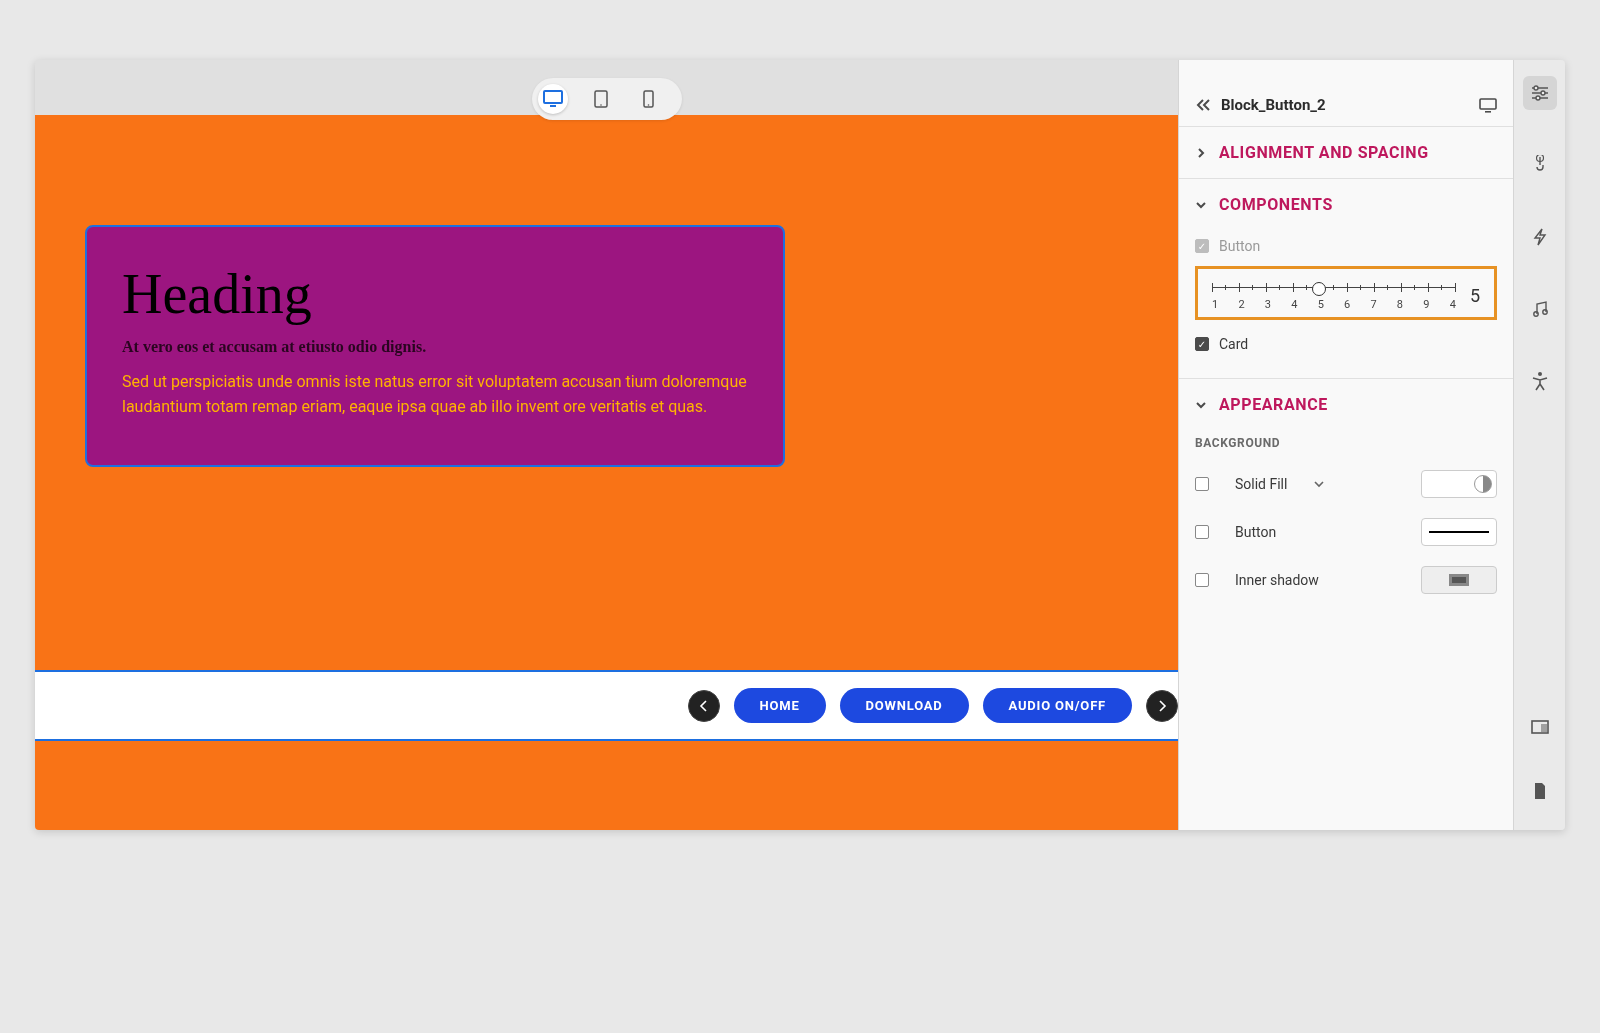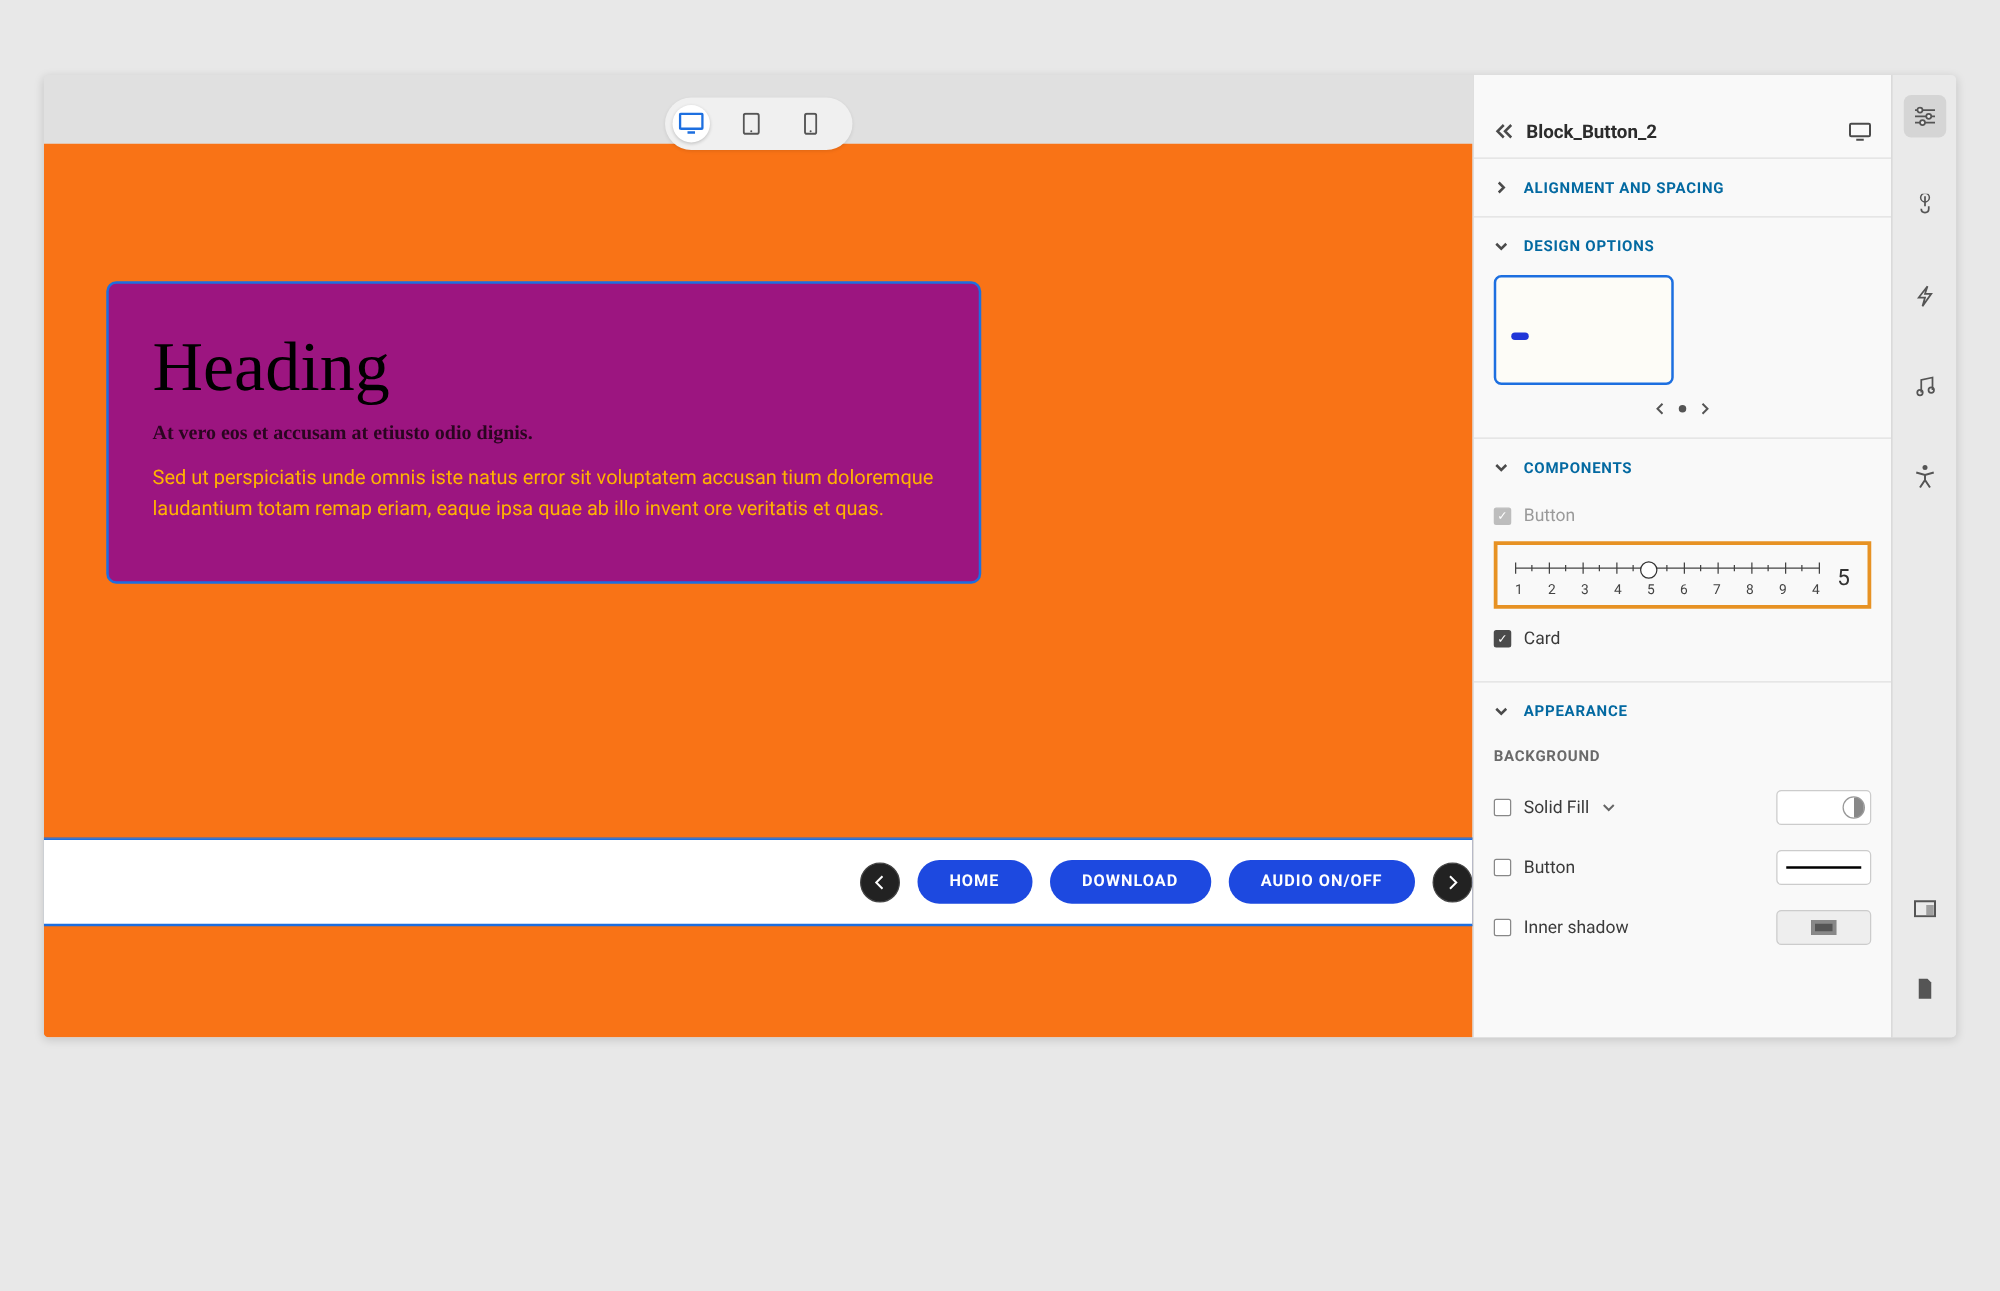--- a/index.html
+++ b/index.html
@@ -157,24 +157,24 @@
     border-bottom: 1px solid #e0e0e0;
   }
   .section-header {
     display: flex;
     align-items: center;
     padding: 16px 16px;
     gap: 12px;
     cursor: pointer;
   }
   .section-title {
-    font-size: 12px;
+    font-size: 16px;
     font-weight: 700;
     letter-spacing: 0.6px;
-    color: #0369a1;
+    color: #be185d;
   }
   .chev {
     color: #4b4b4b;
     display: inline-flex;
   }
   .section-body { padding: 0 16px 18px 16px; }
   .design-tile {
     width: 144px;
     height: 88px;
     border: 2px solid #1d6fe0;
@@ -241,21 +241,21 @@
   }
   .ticklabels {
     display:flex;justify-content:space-between;font-size:11px;color:#444;margin-top:10px;
   }
   .slider-value { font-size:18px;color:#333;padding-top:6px; }
   .sub-label {
     font-size:12px;font-weight:700;letter-spacing:0.6px;color:#6a6a6a;
     padding: 6px 16px 10px 16px;
   }
   .prop-row {
-    display:flex;align-items:center;padding:10px 16px;gap:10px;
+    display:flex;align-items:center;padding:10px 16px;gap:26px;
     font-size:14px;color:#3a3a3a;
   }
   .prop-row .spacer { flex:1; }
   .swatch {
     width:76px;height:28px;border:1px solid #ccc;border-radius:4px;background:#fff;
     display:flex;align-items:center;justify-content:flex-end;padding-right:4px;
   }
   .swatch-circle {
     width:18px;height:18px;border-radius:50%;
     background: conic-gradient(#888 0 50%, #fff 50% 100%);
@@ -359,46 +359,20 @@
       <div class="section-header">
         <span class="chev">
           <svg width="12" height="12" viewBox="0 0 12 12">
               <path d="M4 2 L8 6 L4 10" fill="none" stroke="currentColor" stroke-width="2"></path>
             </svg>
         </span>
         <span class="section-title">ALIGNMENT AND SPACING</span>
       </div>
     </div>
 
-    <div class="section">
-      <div class="section-header">
-        <span class="chev">
-          <svg width="12" height="12" viewBox="0 0 12 12">
-              <path d="M2 4 L6 8 L10 4" fill="none" stroke="currentColor" stroke-width="2"></path>
-            </svg>
-        </span>
-        <span class="section-title">DESIGN OPTIONS</span>
-      </div>
-      <div class="section-body">
-        <div class="design-tile"></div>
-        <div class="dot-pager">
-          <span>
-              <svg width="10" height="10" viewBox="0 0 10 10">
-                <path d="M7 1 L3 5 L7 9" fill="none" stroke="currentColor" stroke-width="1.6"></path>
-              </svg>
-            </span>
-          <span class="dot"></span>
-          <span>
-              <svg width="10" height="10" viewBox="0 0 10 10">
-                <path d="M3 1 L7 5 L3 9" fill="none" stroke="currentColor" stroke-width="1.6"></path>
-              </svg>
-            </span>
-        </div>
-      </div>
-    </div>
 
     <div class="section">
       <div class="section-header">
         <span class="chev">
           <svg width="12" height="12" viewBox="0 0 12 12">
               <path d="M2 4 L6 8 L10 4" fill="none" stroke="currentColor" stroke-width="2"></path>
             </svg>
         </span>
         <span class="section-title">COMPONENTS</span>
       </div>

